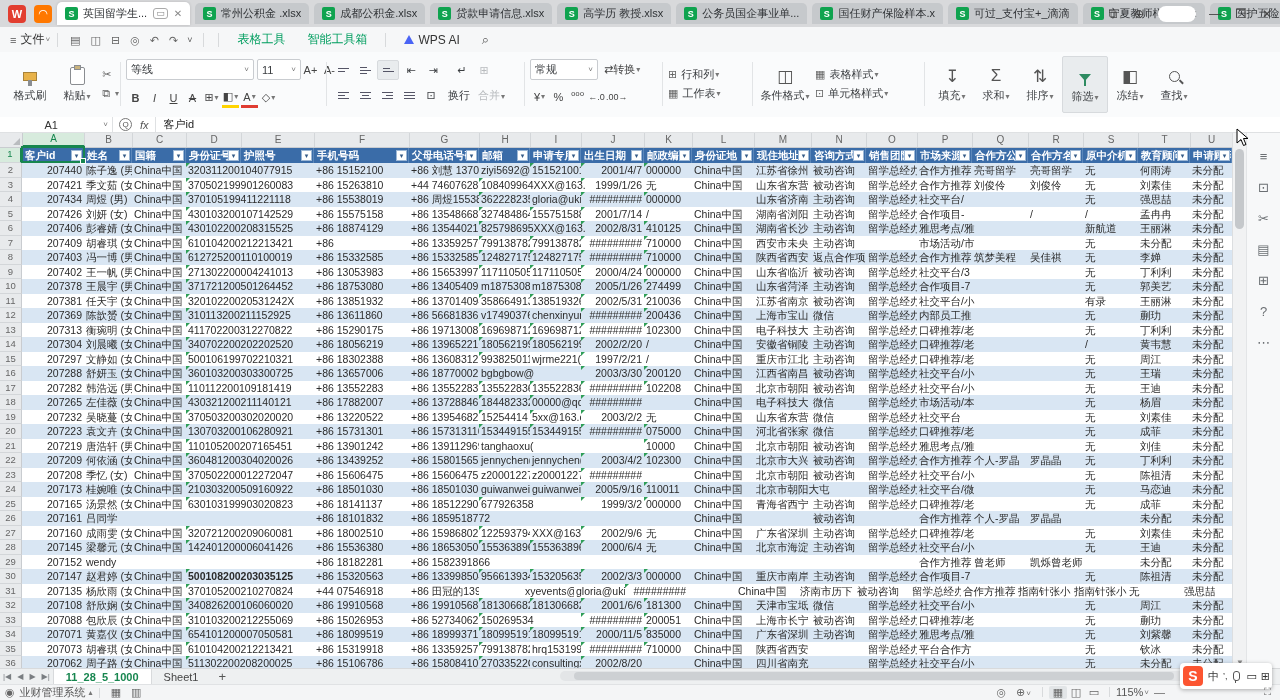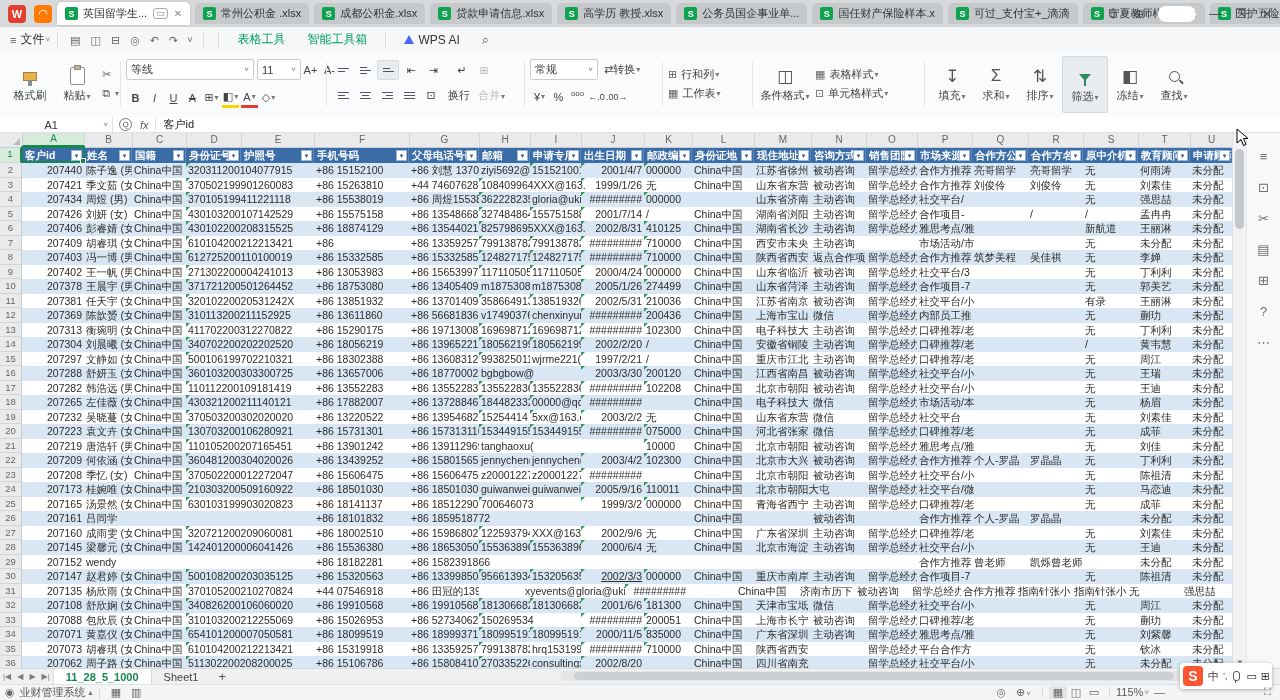--- a/index.html
+++ b/index.html
@@ -1064,21 +1064,21 @@
         </div>
         <div class="drow">
           <div class="rnum">25</div>
           <div class="dcell a-r" style="width: 62px;">207165</div>
           <div class="dcell" style="width: 48px;">汤景然 (女</div>
           <div class="dcell" style="width: 54px;">China中国</div>
           <div class="dcell ovf err" style="width: 55px;">630103199903020823</div>
           <div class="dcell" style="width: 73px;"></div>
           <div class="dcell" style="width: 95px;">+86 18141137</div>
           <div class="dcell" style="width: 70px;">+86 1851229020</div>
-          <div class="dcell ovf err" style="width: 51px;">700646073</div>
+          <div class="dcell ovf err" style="width: 51px;">677926358</div>
           <div class="dcell" style="width: 51px;"></div>
           <div class="dcell a-r err" style="width: 63px;">1999/3/2</div>
           <div class="dcell err" style="width: 48px;">000000</div>
           <div class="dcell" style="width: 62px;">China中国</div>
           <div class="dcell" style="width: 57px;">青海省西宁</div>
           <div class="dcell" style="width: 55px;">主动咨询</div>
           <div class="dcell" style="width: 51px;">留学总经办</div>
           <div class="dcell ovf" style="width: 55px;">口碑推荐/老</div>
           <div class="dcell" style="width: 56px;"></div>
           <div class="dcell" style="width: 55px;"></div>
@@ -1180,27 +1180,27 @@
           <div class="dcell ovf" style="width: 55px;">凯烁曾老师</div>
           <div class="dcell" style="width: 55px;"></div>
           <div class="dcell" style="width: 52px;">未分配</div>
           <div class="dcell" style="width: 42px;">未分配</div>
         </div>
         <div class="drow band">
           <div class="rnum">30</div>
           <div class="dcell a-r" style="width: 62px;">207147</div>
           <div class="dcell" style="width: 48px;">赵君婷 (女</div>
           <div class="dcell" style="width: 54px;">China中国</div>
-          <div class="dcell ovf err" style="width: 55px;">500108200203035125</div>
+          <div class="dcell ovf err" style="width: 55px; font-weight: bold;">500108200203035125</div>
           <div class="dcell" style="width: 73px;"></div>
           <div class="dcell" style="width: 95px;">+86 15320563</div>
           <div class="dcell" style="width: 70px;">+86 1339985047</div>
           <div class="dcell err" style="width: 51px;">956613934</div>
           <div class="dcell err" style="width: 51px;">153205635(</div>
-          <div class="dcell a-r err" style="width: 63px; text-decoration: underline;">2002/3/3</div>
+          <div class="dcell a-r err" style="width: 63px;">2002/3/3</div>
           <div class="dcell err" style="width: 48px;">000000</div>
           <div class="dcell" style="width: 62px;">China中国</div>
           <div class="dcell" style="width: 57px;">重庆市南岸</div>
           <div class="dcell" style="width: 55px;">主动咨询</div>
           <div class="dcell" style="width: 51px;">留学总经办</div>
           <div class="dcell ovf" style="width: 55px;">合作项目-7</div>
           <div class="dcell" style="width: 56px;"></div>
           <div class="dcell" style="width: 55px;"></div>
           <div class="dcell" style="width: 55px;">无</div>
           <div class="dcell" style="width: 52px;">陈祖清</div>

